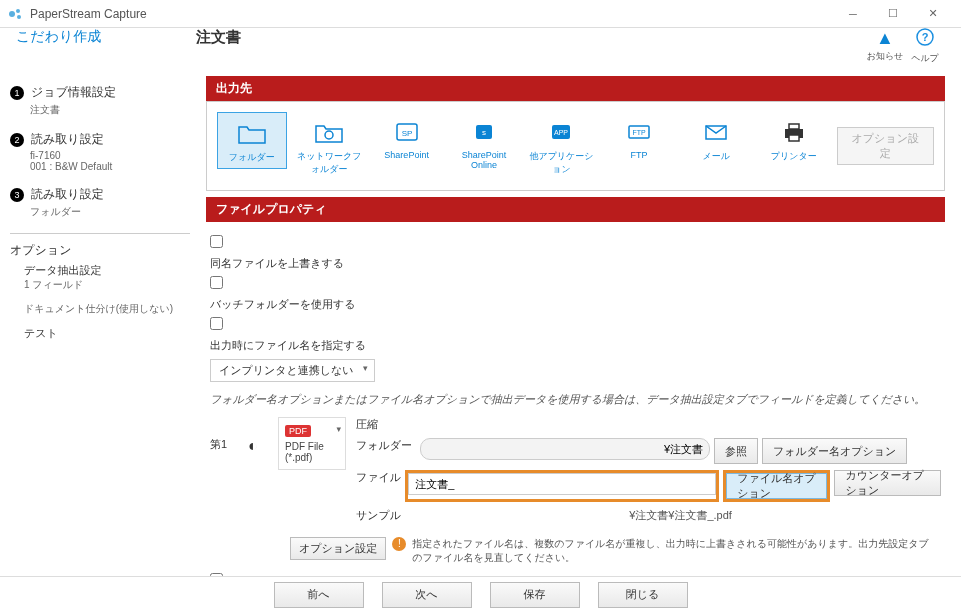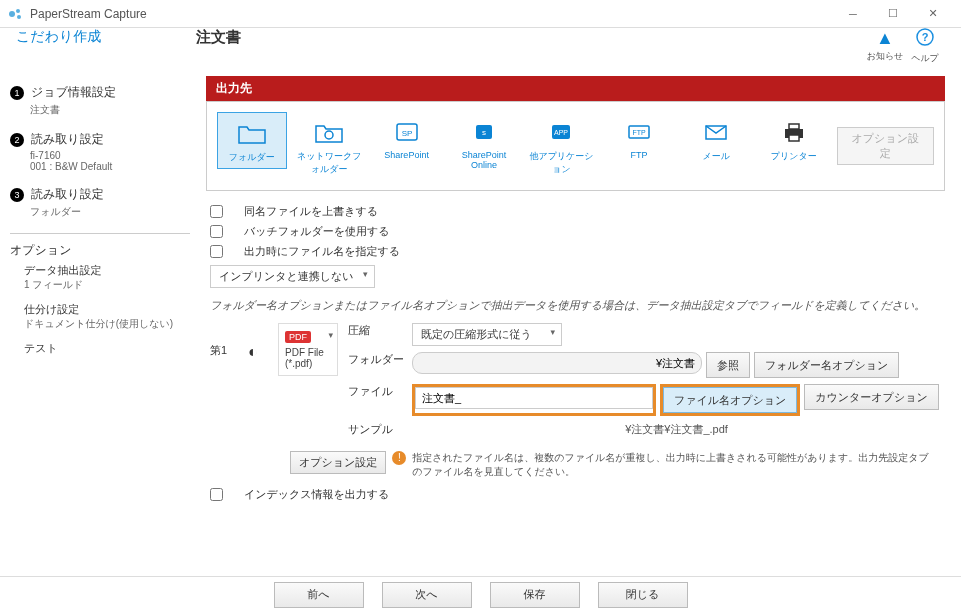--- a/index.html
+++ b/index.html
@@ -43,32 +43,32 @@
 .dest-box { border: 1px solid #ccc; padding: 10px; display: flex; align-items: flex-start; gap: 8px; }
 .dest-item { width: 72px; text-align: center; font-size: 10px; color: #0b84d4; cursor: pointer; padding: 4px 0; }
 .dest-item .di-icon { height: 32px; display: flex; align-items: center; justify-content: center; margin-bottom: 2px; }
 .dest-item.selected { background: #d9edf9; border: 1px solid #3ba3e4; }
 .dest-item .label { font-size: 9px; }
 .dest-item svg { stroke: #0b84d4; fill: none; stroke-width: 1.5; }
 .opt-btn { margin-left: auto; align-self: center; color: #aaa; border: 1px solid #ccc; background: #f5f5f5; padding: 3px 10px; font-size: 11px; }
 
 
 .fp-body { padding: 8px 4px; }
-.chkrow { margin: 5px 0; display: flex; align-items: center; gap: 21px; font-size: 11px; }
+.chkrow { margin: 5px 0; display: flex; gap: 8px; font-size: 11px; flex-direction: column; }
 .chkrow input[type=checkbox] { width: 13px; height: 13px; }
 
 .sel { display: inline-block; border: 1px solid #ccc; background: #fff; padding: 3px 20px 3px 8px; font-size: 11px; position: relative; min-width: 160px; }
 .sel::after { content: "▾"; position: absolute; right: 6px; top: 3px; color: #666; font-size: 9px; }
 
 .note { font-size: 11px; color: #555; margin: 10px 0; font-style: italic; }
 
 .fileblock { display: flex; gap: 10px; align-items: flex-start; margin-top: 8px; }
 .fileblock .idx { width: 28px; padding-top: 20px; font-size: 11px; }
 .fileblock .contrast { width: 20px; padding-top: 20px; font-size: 16px; }
-.pdfcard { width: 60px; border: 1px solid #ddd; background: #fff; padding: 6px; position: relative; }
+.pdfcard { width: 68px; border: 1px solid #ddd; background: #fff; padding: 6px; position: relative; }
 .pdfcard .badge { background: #d33; color: #fff; font-size: 9px; padding: 1px 4px; border-radius: 2px; display: inline-block; margin-bottom: 4px; }
 .pdfcard .caret { position: absolute; right: 4px; top: 6px; font-size: 9px; color: #666; }
 .pdfcard .ftype { font-size: 10px; color: #444; }
 
 .fgrid { flex: 1; }
 .frow { display: flex; margin-bottom: 6px; gap: 4px; }
 .frow .flabel { width: 60px; font-size: 11px; }
 .frow .ftxt { border: 1px solid #ccc; background: #fff; padding: 3px 6px; font-size: 11px; height: 22px; }
 .frow .btn { border: 1px solid #bbb; background: linear-gradient(#fafafa,#e9e9e9); padding: 12px 10px; font-size: 11px; cursor: pointer; height: 22px; display: flex; align-items: center; }
 .frow .btn.primary { background: #d9edf9; border: 1px solid #7cb8df; }
@@ -138,21 +138,20 @@
       <span class="label">読み取り設定</span>
       <div class="sub">フォルダー</div>
     </div>
     <hr>
     <div class="sect-title">オプション</div>
     <div class="option-item">
       <div class="olabel">データ抽出設定</div>
       <div class="osub">1 フィールド</div>
     </div>
     <div class="option-item">
-      <div class="olabel">仕分け設定</div>
       <div class="osub">ドキュメント仕分け(使用しない)</div>
     </div>
     <div class="option-item">
       <div class="olabel">テスト</div>
     </div>
   </div>
 
   <div class="main">
     <div class="section-hdr">出力先</div>
     <div class="dest-box">
@@ -224,20 +223,21 @@
               <rect x="6" y="9" width="18" height="9" fill="#333" stroke="none"></rect>
               <rect x="10" y="4" width="10" height="5" fill="#fff" stroke="#333"></rect>
               <rect x="10" y="15" width="10" height="6" fill="#fff" stroke="#333"></rect>
             </svg>
           </div>
         <div class="label">プリンター</div>
       </div>
       <button class="opt-btn" disabled="">オプション設定</button>
     </div>
 
+    <div class="section-hdr" style="margin-top:6px">ファイルプロパティ</div>
     <div class="fp-body">
       <label class="chkrow">
           <input type="checkbox" style="">
           <span>同名ファイルを上書きする</span>
         </label>
       <label class="chkrow">
           <input type="checkbox" style="">
           <span>バッチフォルダーを使用する</span>
         </label>
       <label class="chkrow">
@@ -251,32 +251,31 @@
         <div class="idx">第1</div>
         <div class="contrast">◐</div>
         <div class="pdfcard">
           <span class="badge">PDF</span>
           <span class="caret">▾</span>
           <div class="ftype">PDF File (*.pdf)</div>
         </div>
         <div class="fgrid">
           <div class="frow">
             <div class="flabel">圧縮</div>
-            <span class="sel" style="min-width:150px">既定の圧縮形式に従う</span>
           </div>
           <div class="frow">
             <div class="flabel">フォルダー</div>
             <input class="ftxt" style="width: 290px; text-align: right; background: rgb(243, 243, 243); border-radius: 10px;" value="¥注文書">
             <div class="btn">参照</div>
             <div class="btn">フォルダー名オプション</div>
           </div>
           <div class="frow">
             <div class="flabel">ファイル</div>
             <span class="highlight-box">
-              <input class="ftxt" style="width: 238px; border: 1px solid rgb(204, 204, 204);" value="注文書_">
+              <input class="ftxt" style="width: 308px; border: 1px solid rgb(204, 204, 204);" value="注文書_">
             </span>
             <span class="highlight-box">
               <div class="btn primary">ファイル名オプション</div>
             </span>
             <div class="btn">カウンターオプション</div>
           </div>
           <div class="frow">
             <div class="flabel">サンプル</div>
             <div style="flex:1;text-align:center;font-size:11px;color:#555">¥注文書¥注文書_.pdf</div>
           </div>

